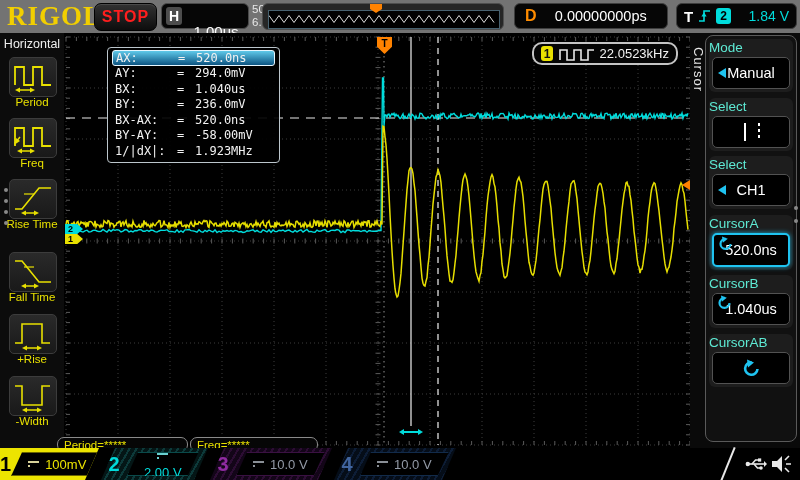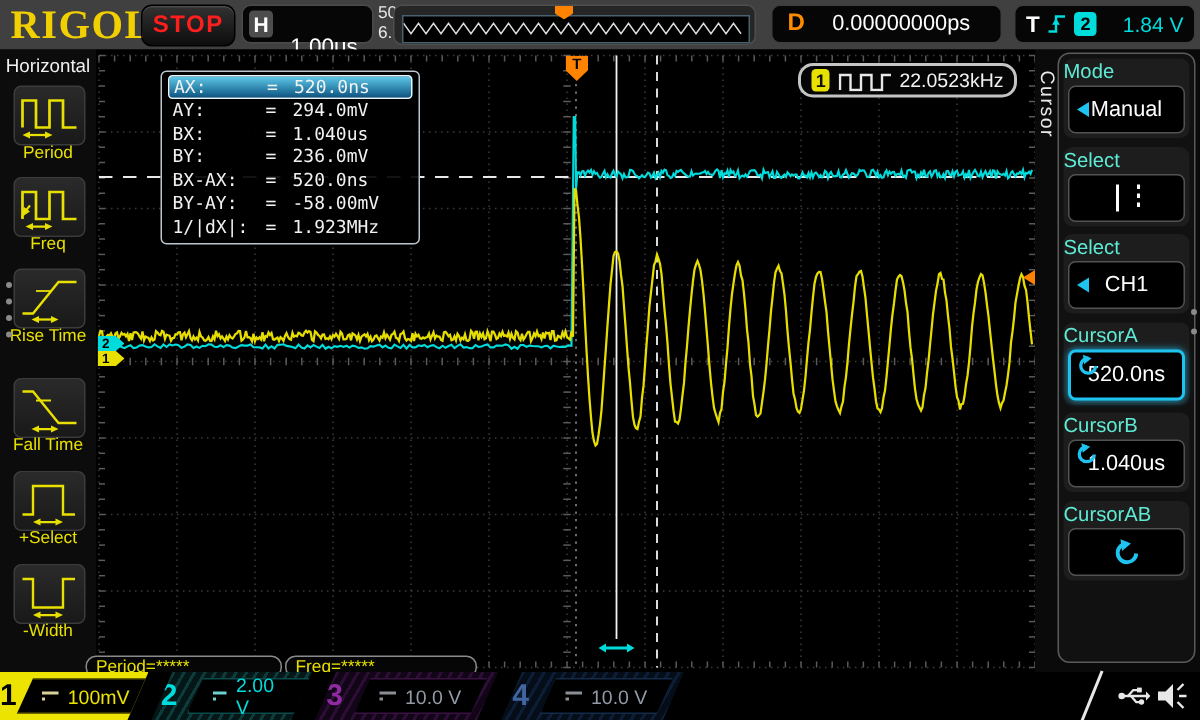--- a/index.html
+++ b/index.html
@@ -1,20 +1,20 @@
 <!DOCTYPE html>
 <html><head>
 <meta charset="utf-8">
 <style>
   html,body{margin:0;padding:0;background:#222;}
   .screen{position:relative;width:800px;height:480px;background:#000;overflow:hidden;
           font-family:"Liberation Sans",sans-serif;-webkit-font-smoothing:antialiased;}
   .abs{position:absolute;}
   
-  .topbar{left:0;top:0;width:800px;height:33px;background:#404040;}
+  .topbar{left:0;top:0;width:800px;height:33px;background:#737373;}
   .logo{left:7px;top:1px;font-family:"Liberation Serif",serif;font-weight:bold;
         font-size:27px;color:#f2cf00;letter-spacing:1px;}
   .stop-btn{left:94px;top:3px;width:61px;height:26px;border-radius:7px;
         background:linear-gradient(#323232,#0d0d0d);border:1px solid #000;
         box-shadow:inset 0 1px 0 #4a4a4a;display:flex;align-items:center;justify-content:center;
         color:#ff1e1e;font-weight:bold;font-size:16px;letter-spacing:1px;}
   .h-badge{left:161px;top:3px;width:88px;height:26px;border-radius:6px;background:#060606;
         border:1px solid #4a4a4a;display:flex;align-items:center;gap:6px;padding:0 4px;box-sizing:border-box;}
   .h-chip{width:16px;height:18px;background:#4d4d4d;border-radius:3px;color:#fff;
         font-weight:bold;font-size:14px;display:flex;align-items:center;justify-content:center;}
@@ -184,21 +184,21 @@
     </div>
     <div class="abs tile-lab" style="top:258px;">Fall Time</div>
     <div class="abs tile" style="top:281px;">
       <svg width="42" height="34">
         <path d="M3 26 H10 V7 H30 V26 H38" fill="none" stroke="#e8e000" stroke-width="1.6"></path>
         <line x1="14" y1="31" x2="26" y2="31" stroke="#e8e000" stroke-width="1.5"></line>
         <polygon points="10,31 15,28.6 15,33.4" fill="#e8e000"></polygon>
           <polygon points="30,31 25,28.6 25,33.4" fill="#e8e000"></polygon>
       </svg>
     </div>
-    <div class="abs tile-lab" style="top:320px;">+Select</div>
+    <div class="abs tile-lab" style="top:320px;">+Rise</div>
     <div class="abs tile" style="top:343px;">
       <svg width="42" height="34">
         <path d="M3 7 H10 V26 H30 V7 H38" fill="none" stroke="#e8e000" stroke-width="1.6"></path>
         <line x1="14" y1="31" x2="26" y2="31" stroke="#e8e000" stroke-width="1.5"></line>
         <polygon points="10,31 15,28.6 15,33.4" fill="#e8e000"></polygon>
           <polygon points="30,31 25,28.6 25,33.4" fill="#e8e000"></polygon>
       </svg>
     </div>
     <div class="abs tile-lab" style="top:382px;">-Width</div>
   </div>
@@ -667,21 +667,21 @@
       <div class="chbox" style="border:1px solid #6a6400;">
         <span class="cicon" style="color:#d8d29a;">
             <span class="l1" style="background:#d8d29a;"></span>
             <span class="l2"></span>
           </span>
         <span class="chval" style="color:#ece400;">100mV</span>
       </div>
     </div>
     <div class="abs chseg seg2 seg-hatch">
       <span class="chnum" style="color:#00dcdc;">2</span>
-      <div class="chbox" style="border:1px solid #0a4a4a;">
+      <div class="chbox" style="border:1px solid #0a4a4a;flex-direction:column;">
         <span class="cicon" style="color:#6ad0d0;">
             <span class="l1" style="background:#6ad0d0;"></span>
             <span class="l2"></span>
           </span>
         <span class="chval" style="color:#00dcdc;">2.00 V</span>
       </div>
     </div>
     <div class="abs chseg seg3 seg-hatch">
       <span class="chnum" style="color:#8f2ba0;">3</span>
       <div class="chbox" style="border:1px solid #3a1142;">

